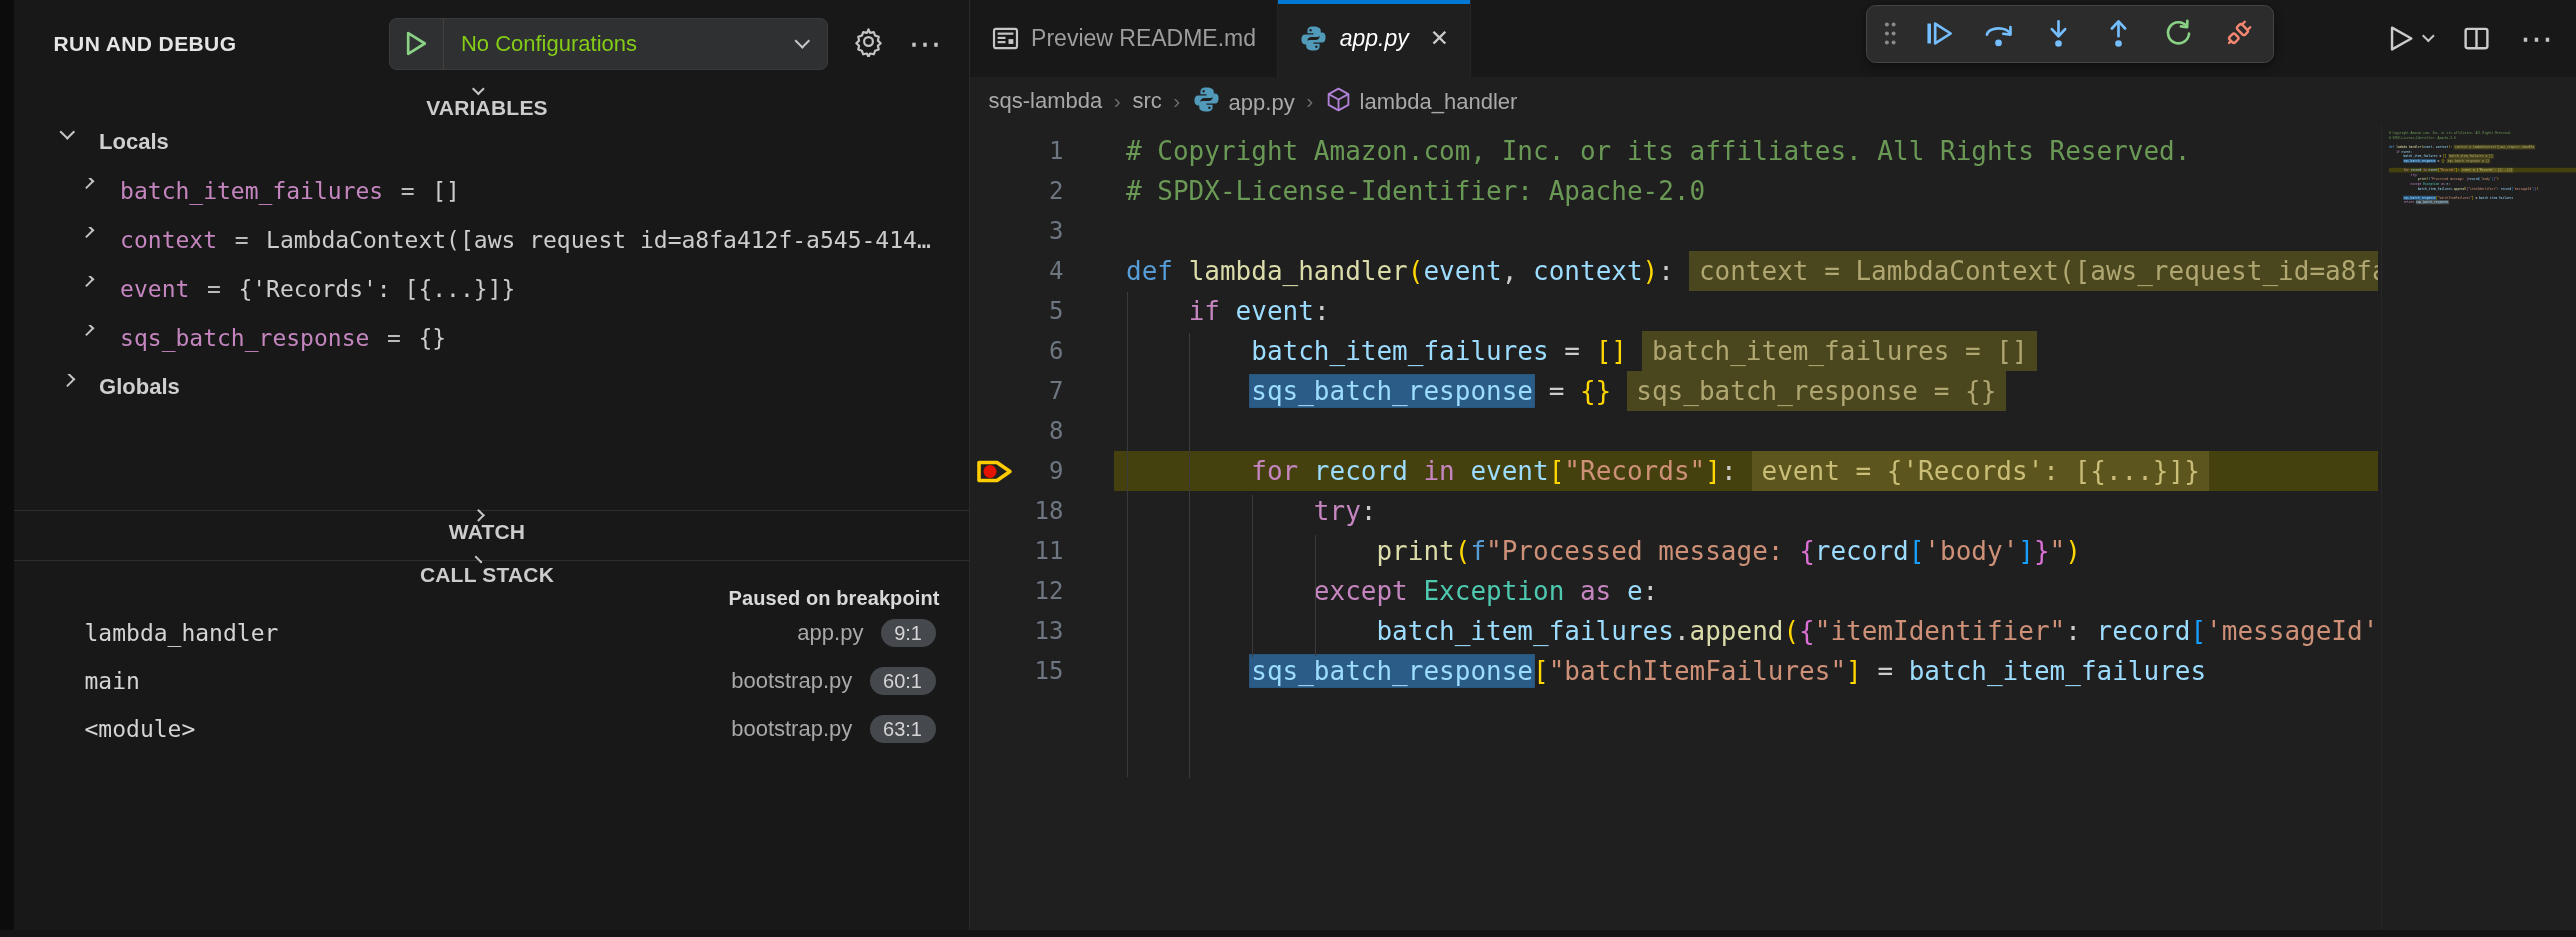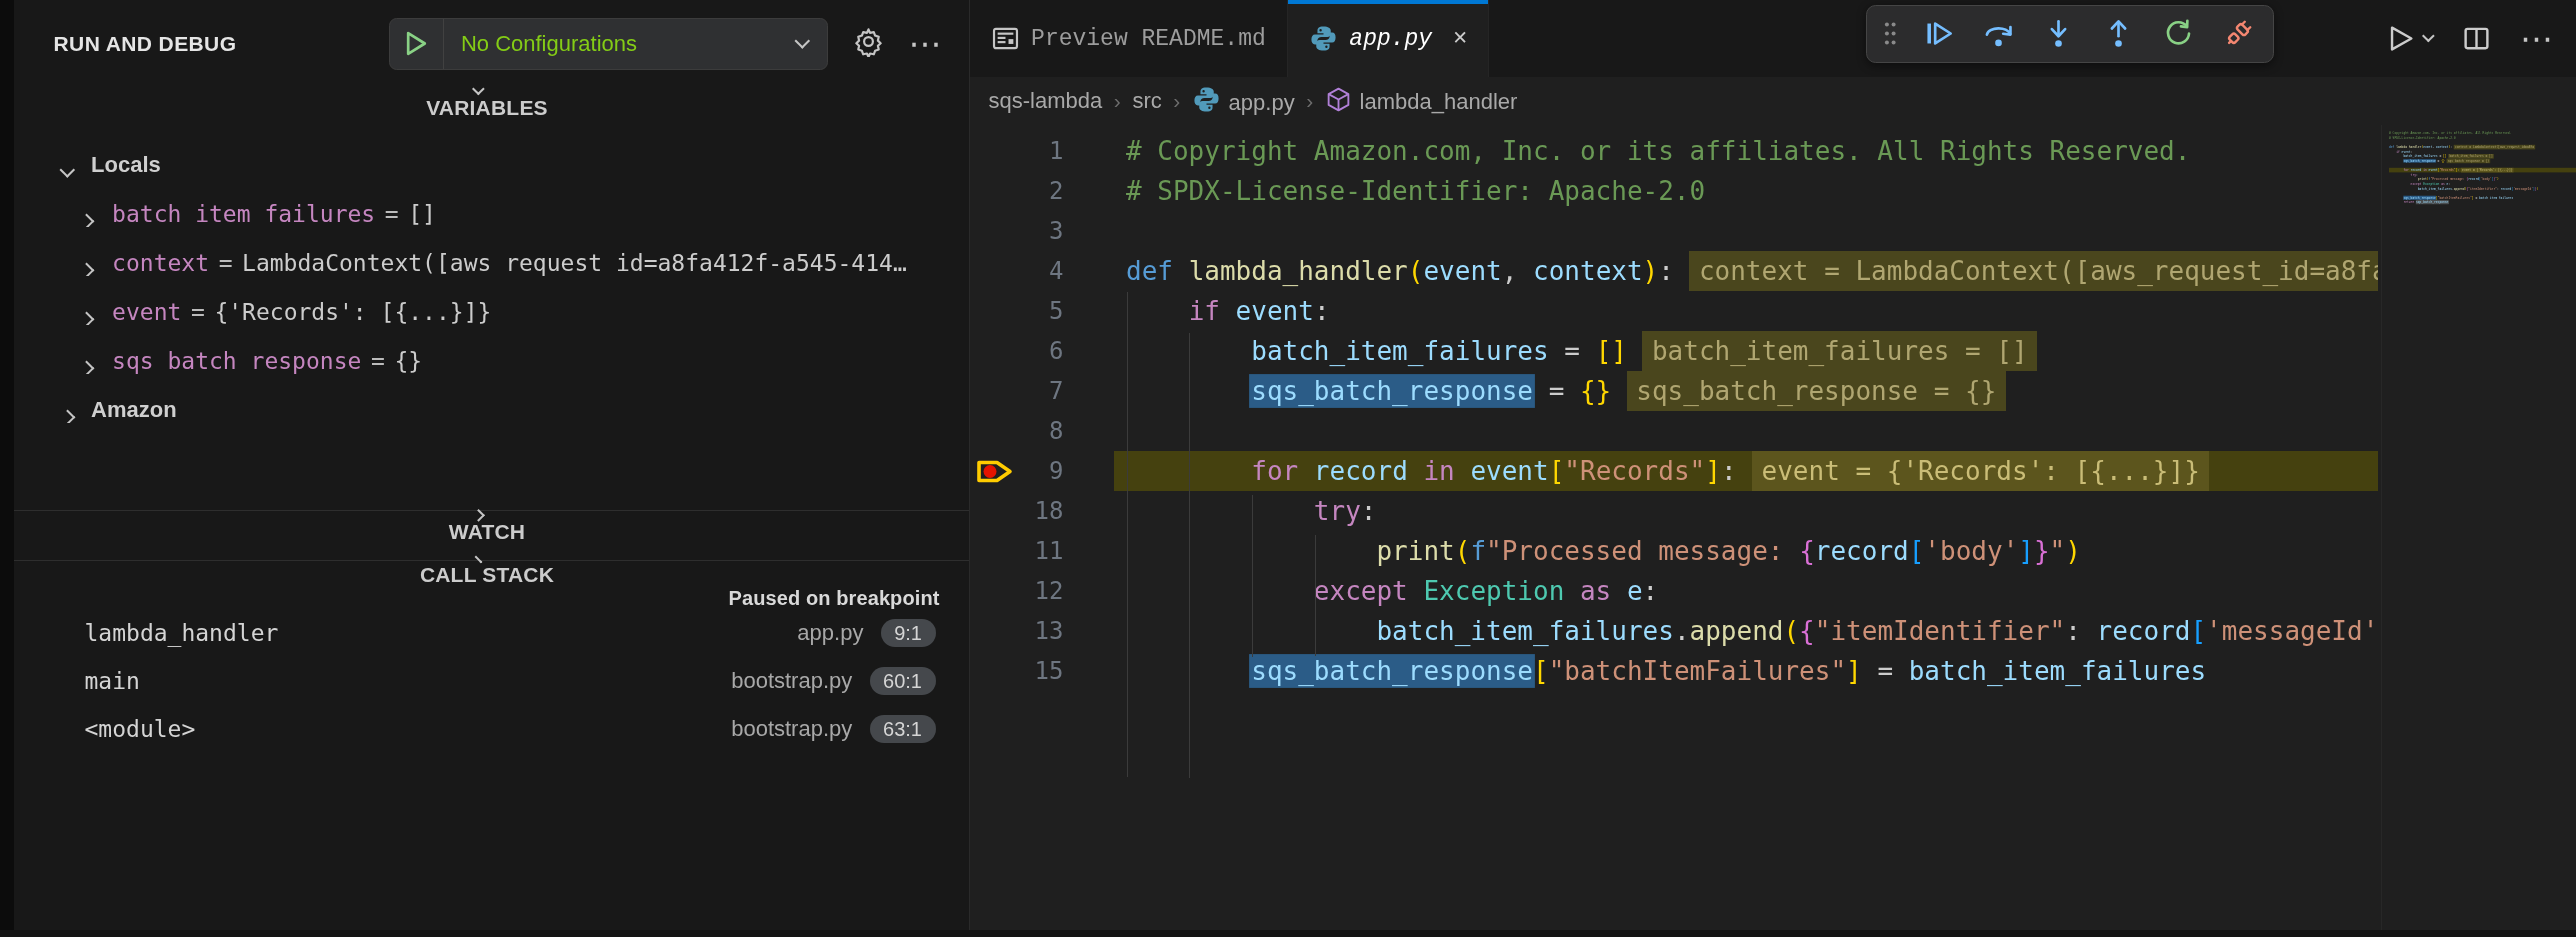--- a/index.html
+++ b/index.html
@@ -28,21 +28,21 @@
   .sb-gear { margin-left:25px; flex:none; cursor:pointer; }
   .sb-dots { margin-left:25px; flex:none; cursor:pointer; font-size:33px; color:#c5c5c5; line-height:19px; letter-spacing:1.9px; }
 
   .section-header { height:42px; display:flex; align-items:center; padding:0 29px 0 21px;
     font-size:21px; font-weight:700; color:#cccccc; letter-spacing:0.2px;flex-direction:column; }
   .section-header .chev { margin-right:17.3px; width:8.7px; height:8.7px; }
   .section-header.bordered { border-top:1px solid #2e2e2e; height:49px; }
   .sh-status { margin-left:auto; font-size:20px; font-weight:700; color:#d9d9d9; letter-spacing:0.1px; }
 
   .tree { font-family:"DejaVu Sans Mono", monospace; font-size:23px; }
-  .tree-row { height:49px; display:flex; align-items:flex-end; cursor:pointer; white-space:nowrap; overflow:hidden; }
+  .tree-row { height:49px; display:flex; align-items:flex-start; cursor:pointer; white-space:nowrap; overflow:hidden;gap:8px; }
   .tree-row .chev { flex:none; }
   .scope-row { padding-left:48px; font-family:"Liberation Sans", sans-serif; font-weight:700; font-size:22px; color:#cfcfcf; }
   .scope-row .chev { margin-right:19px; }
   .var-row { padding-left:67px; }
   .var-row .chev { margin-right:21px; margin-top:-1.9px; }
   .var-name { color:#c586c0; }
   .var-eq { color:#bbbbbb; padding:0 9.6px; }
   .var-value { color:#cccccc; overflow:hidden; text-overflow:clip; white-space:nowrap; flex:1; }
 
   .stack-row { height:48px; display:flex; align-items:center; padding:0 33px 0 71px; cursor:pointer; }
@@ -173,21 +173,21 @@
           </div>
           <div class="tree-row var-row">
             <span class="chev right"></span>
             <span class="var-name">sqs_batch_response</span>
             <span class="var-eq">=</span>
             <span class="var-value">{}</span>
           </div>
         </div>
       <div class="tree-row scope-row">
         <span class="chev right"></span>
-        <span>Amazon</span>
+        <span>Globals</span>
       </div>
     </div>
 
     <div class="section-header bordered" style="position:absolute; top:510px; left:0; right:0;">
       <span class="chev right"></span>
       <span>WATCH</span>
     </div>
 
     <div style="position:absolute; top:560px; left:0; right:0;">
       <div class="section-header bordered">
@@ -210,21 +210,21 @@
             <span class="frame-name">&lt;module&gt;</span>
             <span class="frame-file">bootstrap.py</span>
             <span class="frame-badge">63:1</span>
           </div>
         </div>
     </div>
   </div>
 
   <div class="editor">
     <div class="tabbar">
-      <div id="tabs" style="display:flex;font-family:Liberation Mono, monospace;">
+      <div id="tabs" style="display:flex;">
           <div class="tab">
             <span class="tab-icon">
               <svg width="29" height="29" viewBox="0 0 24 24" fill="none" stroke="#c5c5c5" stroke-width="1.8">
     <rect x="2.5" y="4" width="19" height="16" rx="1.5"></rect>
     <line x1="5.5" y1="8" x2="18.5" y2="8"></line>
     <line x1="5.5" y1="11.5" x2="12" y2="11.5"></line>
     <line x1="5.5" y1="15" x2="12" y2="15"></line>
     <rect x="14.5" y="12.5" width="4" height="4" fill="#c5c5c5" stroke="none"></rect>
   </svg>
             </span>

